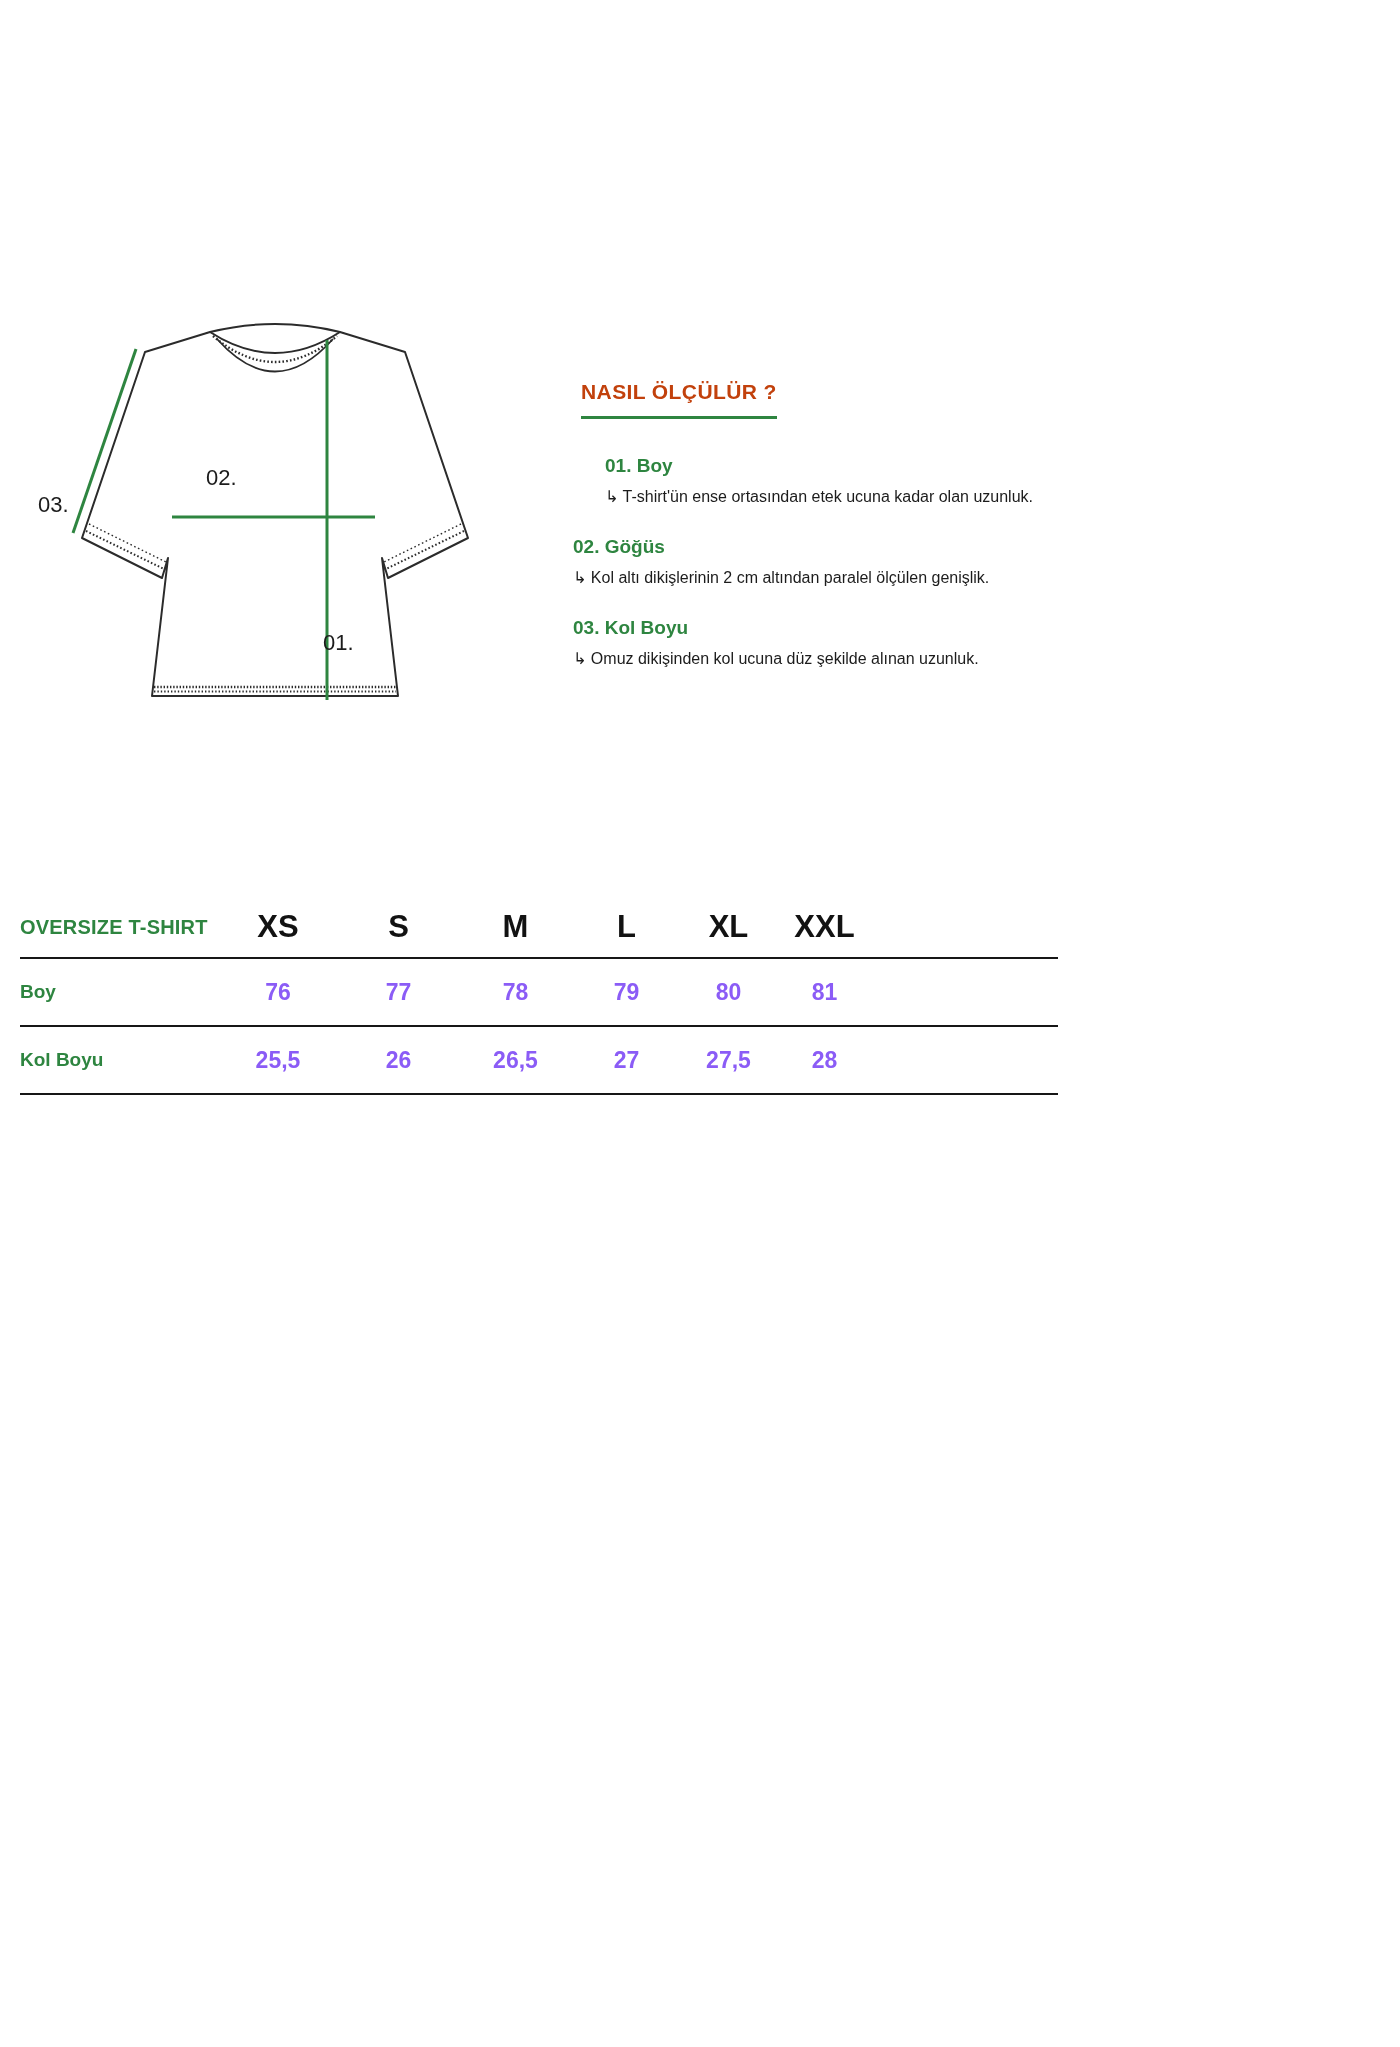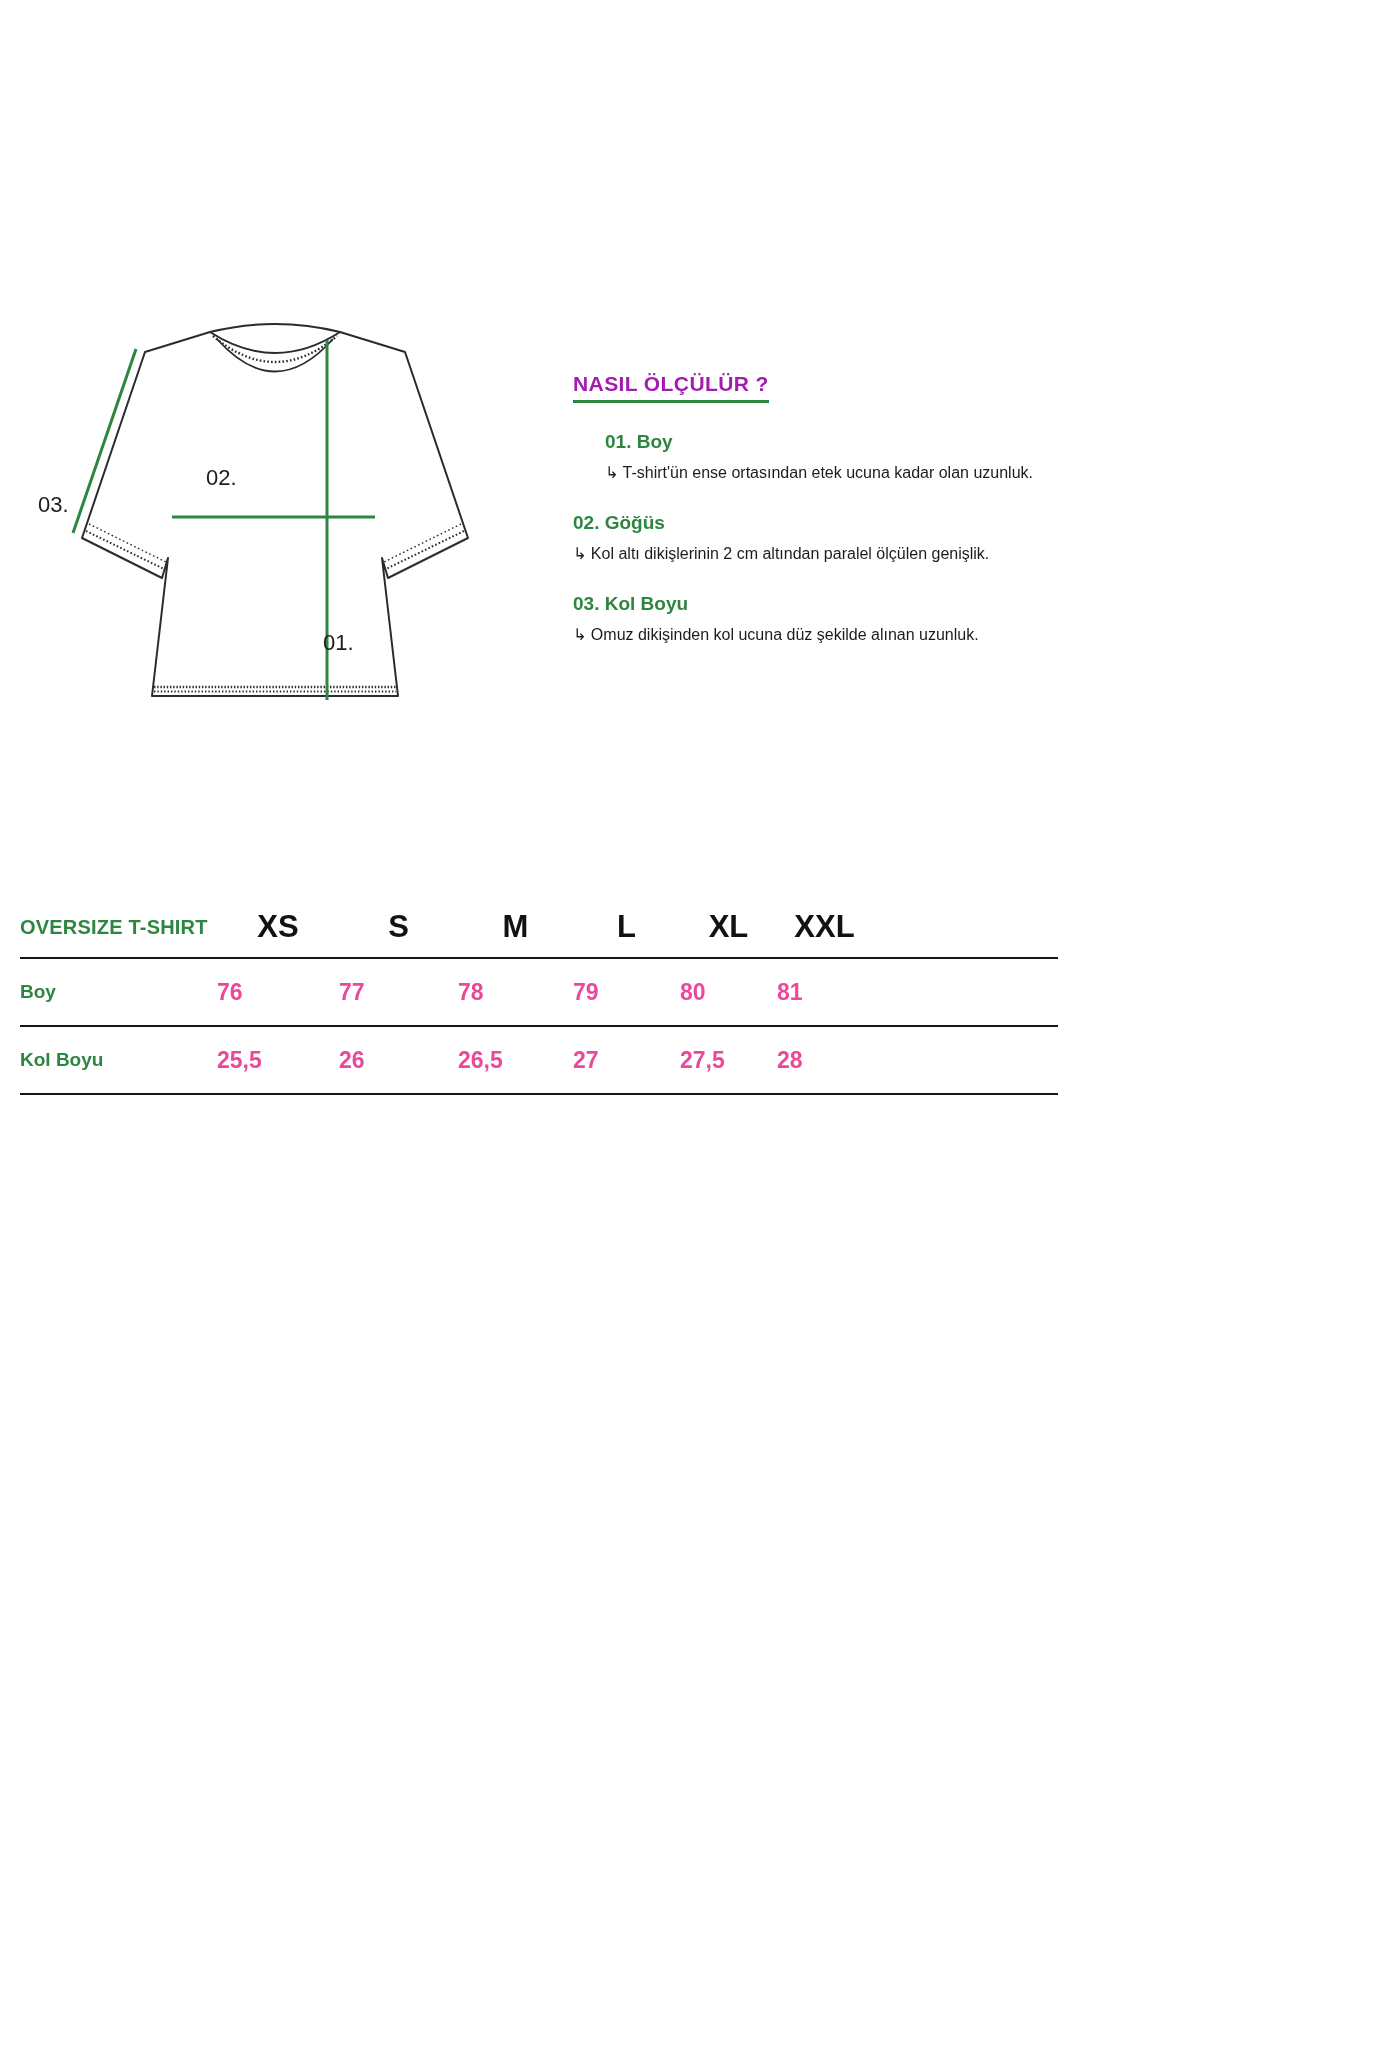--- a/index.html
+++ b/index.html
@@ -43,27 +43,27 @@
 
   
   .howto {
     position: absolute;
     left: 573px;
     top: 372px;
     width: 480px;
   }
   .howto-title {
     display: inline-block;
-    margin: 0;
+    margin: 8px;
     font-size: 21px;
     font-weight: 700;
     letter-spacing: 0.4px;
-    color: #a21caf;
+    color: #c2410c;
     border-bottom: 3px solid #2e8540;
-    padding-bottom: 4px;
+    padding-bottom: 12px;
   }
   .howto-item { margin-top: 30px; }
   .howto-item:first-of-type { margin-top: 28px; margin-left: 32px; }
   .howto-heading {
     margin: 0 0 10px 0;
     font-size: 19px;
     font-weight: 700;
     color: #2e8540;
   }
   .howto-desc {
@@ -102,22 +102,22 @@
     color: #121212;
   }
   .row-label {
     color: #2e8540;
     font-weight: 700;
     font-size: 19px;
   }
   .cell-val {
     font-size: 23px;
     font-weight: 700;
-    text-align: left;
-    color: #ec4899;
+    text-align: center;
+    color: #8b5cf6;
   }
 </style>
 </head>
 <body>
 
 <div class="page">
 
   <div class="diagram">
     <svg class="tee-svg" width="470" height="430" viewBox="0 0 470 430">
 

